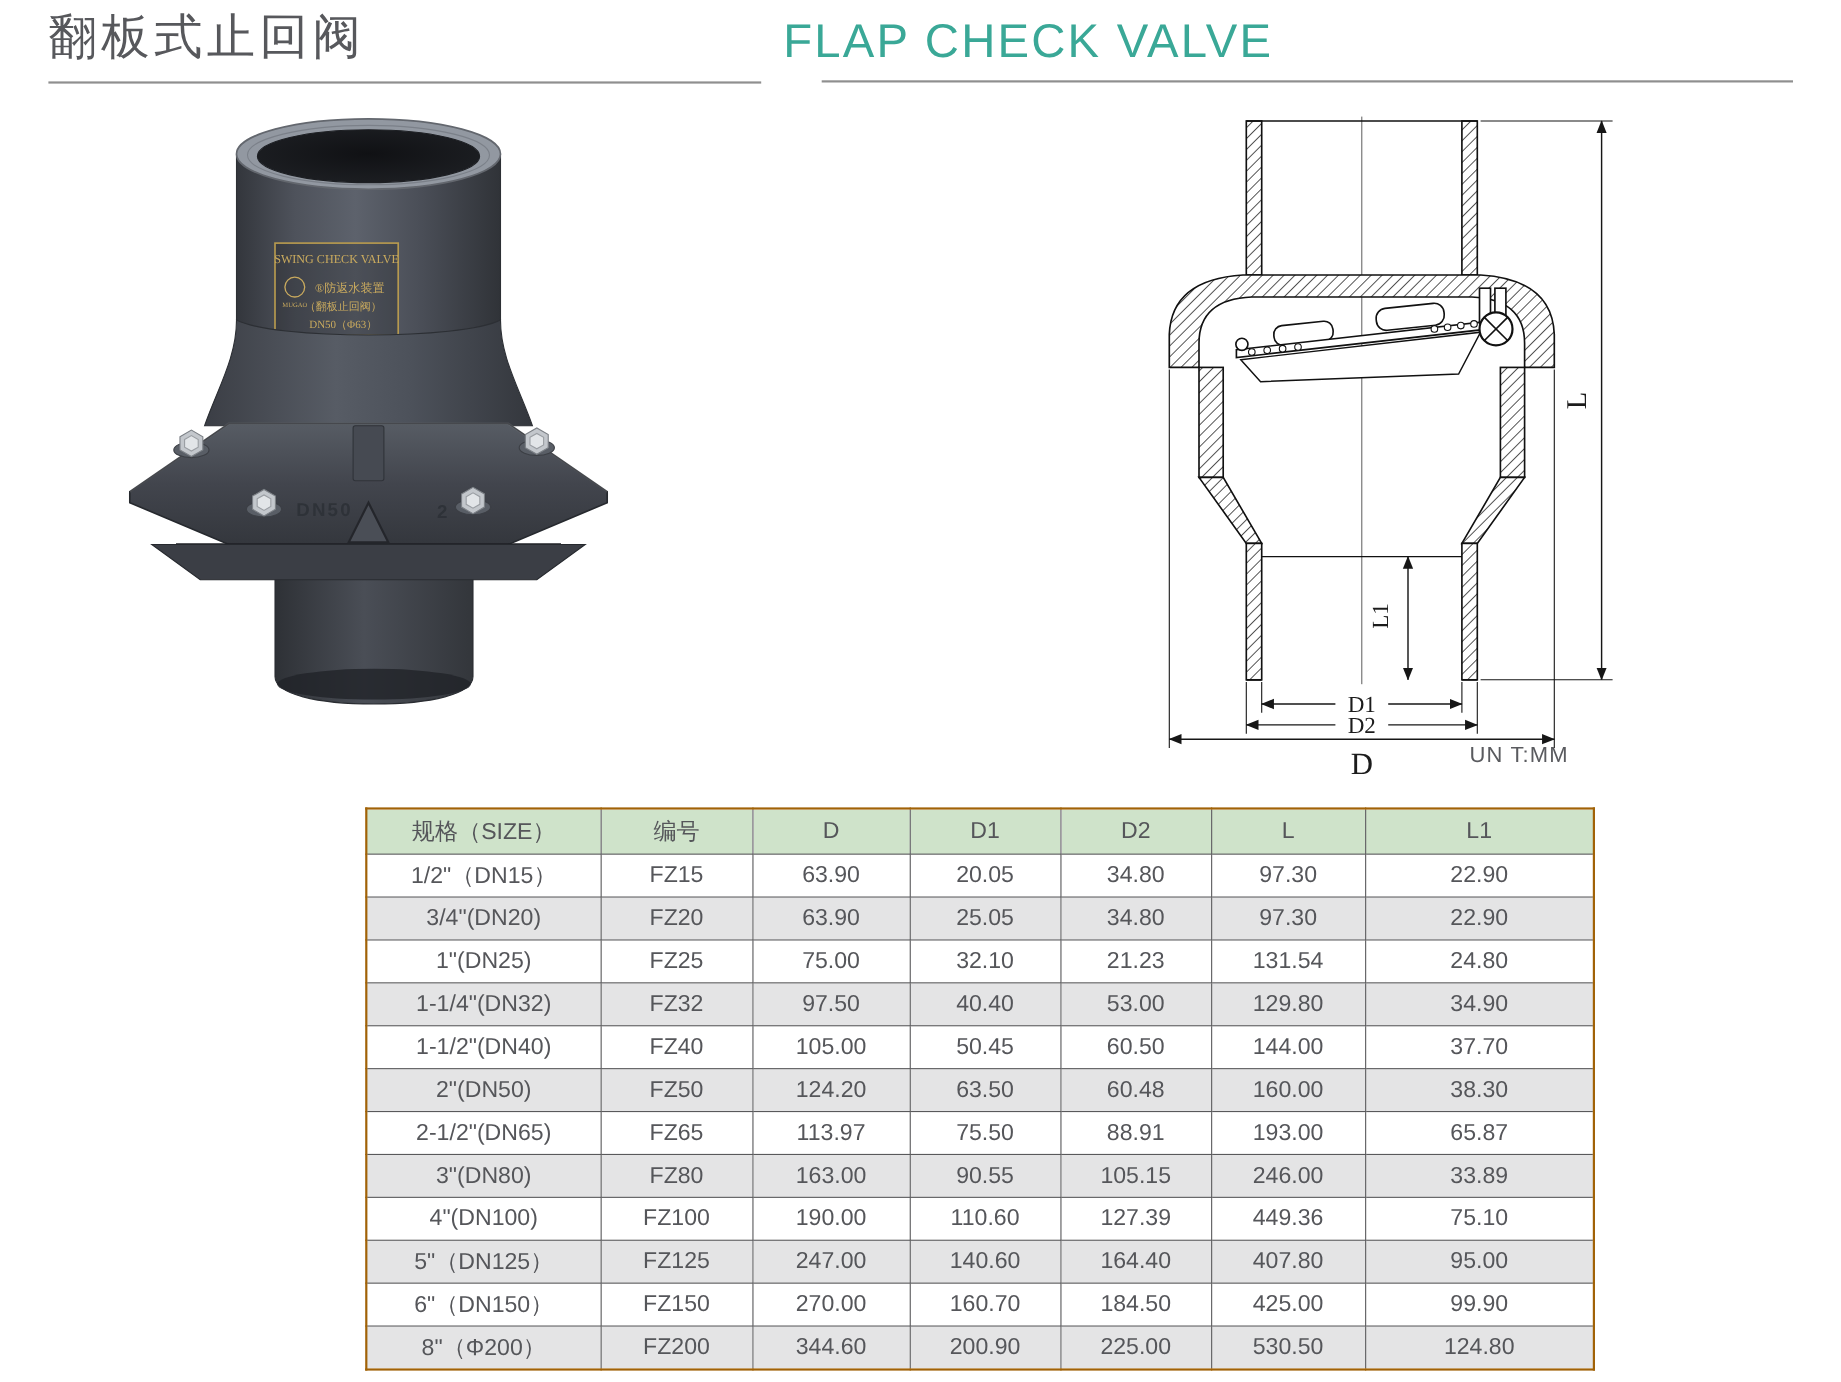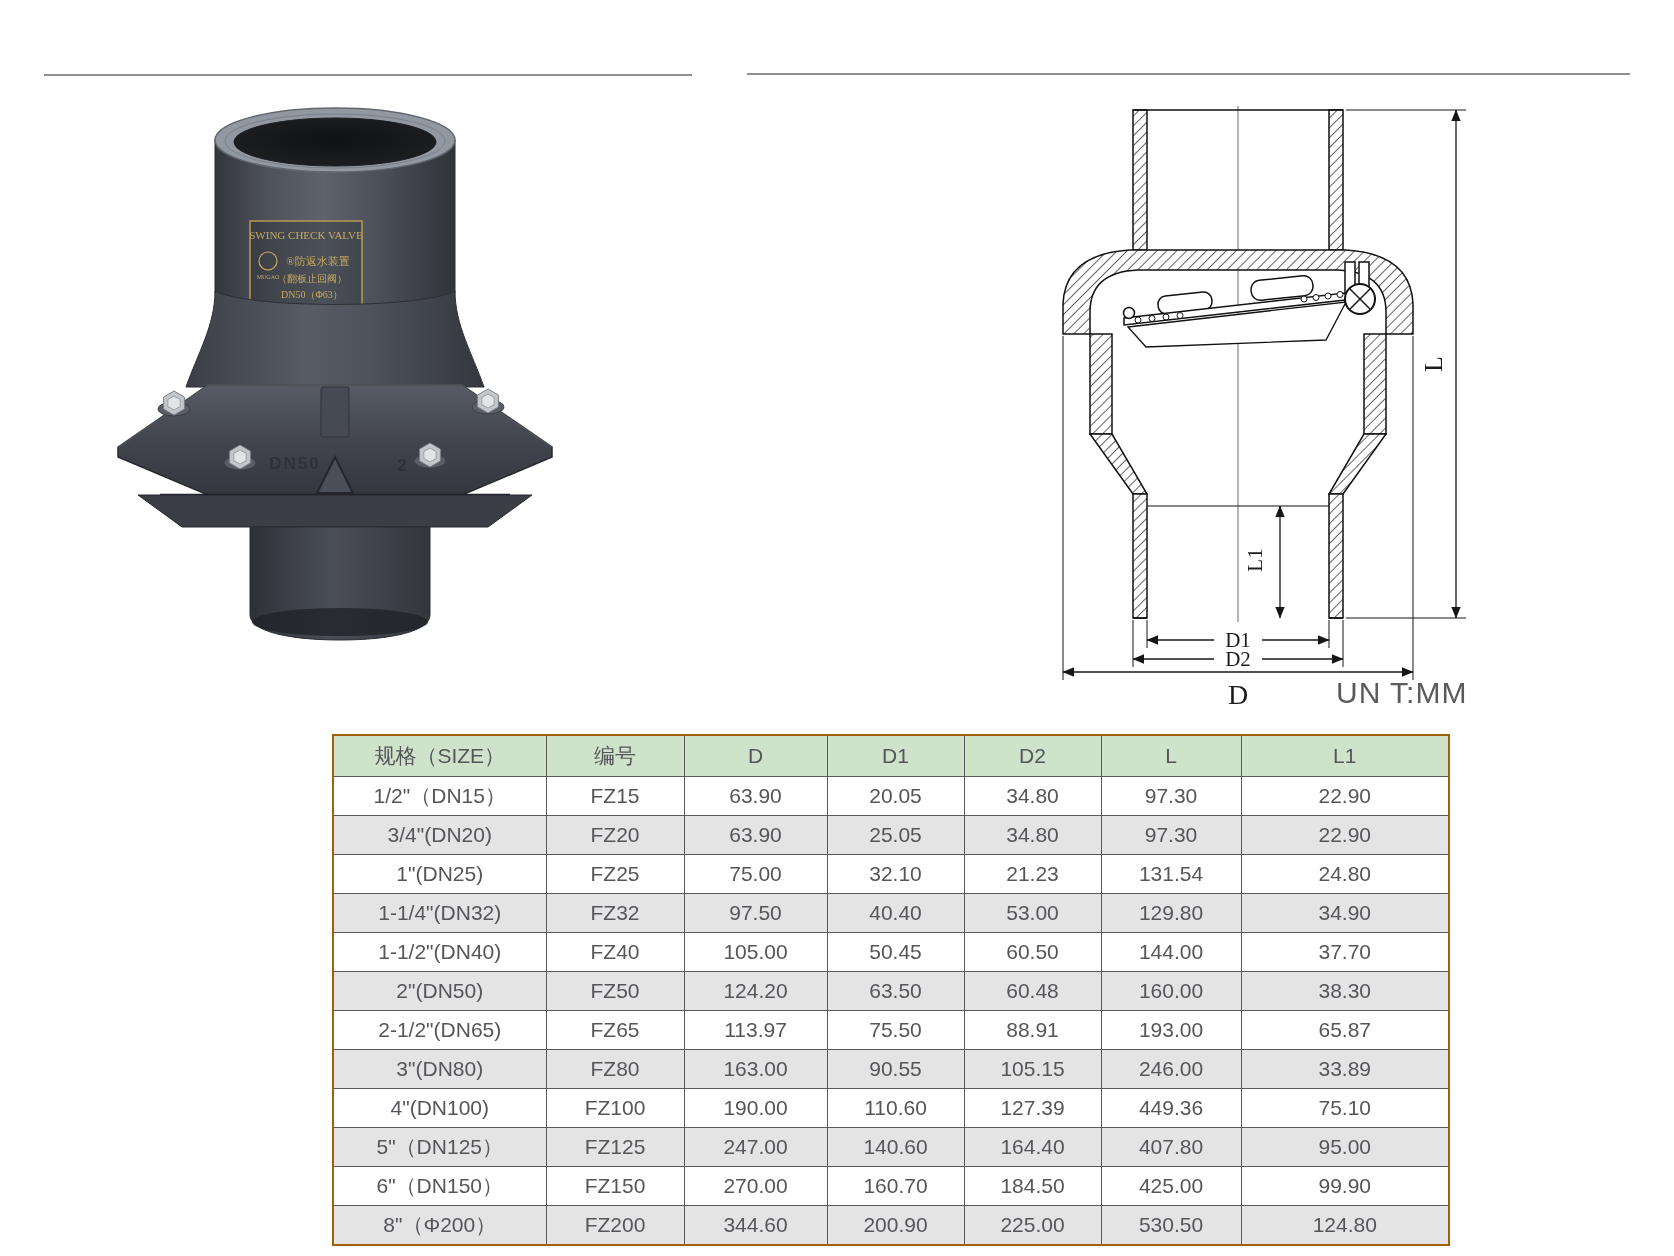--- a/index.html
+++ b/index.html
@@ -5,40 +5,42 @@
   html,body{margin:0;padding:0;background:#ffffff;}
   .page{position:relative;width:1674px;height:1256px;background:#fff;overflow:hidden;
         font-family:"Liberation Sans","DejaVu Sans",sans-serif;color:#55565a;}
   .title-zh{position:absolute;left:44px;top:4px;font-size:44px;font-weight:400;
             letter-spacing:4px;color:#57585c;}
   .rule{position:absolute;height:2px;background:#8f8f8f;}
   .rule-left{left:44px;top:74px;width:648px;}
   .rule-right{left:747px;top:73px;width:883px;}
   .title-en{position:absolute;left:712px;top:14px;font-size:43px;font-weight:400;
             letter-spacing:2px;color:#3aa897;}
-  .unit-note{position:absolute;left:1336px;top:676px;font-size:30px;color:#5a5b5f;
+  .unit-note{position:absolute;left:1336px;top:676px;font-size:20px;color:#5a5b5f;
              letter-spacing:1px;}
   .photo{position:absolute;left:90px;top:95px;width:520px;height:560px;}
   .drawing{position:absolute;left:1008px;top:102px;width:470px;height:610px;}
   .spec-table{position:absolute;left:332px;top:734px;width:1116px;border-collapse:collapse;
               table-layout:fixed;border:2px solid #a16207;}
   .spec-table th,.spec-table td{border:1px solid #59595b;text-align:center;padding:0;
               font-size:21px;font-weight:400;color:#55565a;white-space:nowrap;overflow:hidden;}
   .spec-table thead th{background:#cfe3ca;height:40px;}
   .spec-table tbody td{height:38px;background:#ffffff;}
   .spec-table tbody tr:nth-child(even) td{background:#e4e4e5;}
   svg text{font-family:"Liberation Serif","DejaVu Serif",serif;}
   svg .lbl-sans{font-family:"Liberation Sans","DejaVu Sans",sans-serif;}
 </style>
 </head>
 <body>
 
 <div class="page">
 
+  <div class="title-zh">翻板式止回阀</div>
   <div class="rule rule-left"></div>
+  <div class="title-en">FLAP CHECK VALVE</div>
   <div class="rule rule-right"></div>
 
   <svg class="photo" viewBox="0 0 520 560">
     <defs>
       <linearGradient id="cylGrad" x1="0" y1="0" x2="1" y2="0">
         <stop offset="0" stop-color="#33363c"></stop>
           <stop offset="0.22" stop-color="#4e525b"></stop>
         <stop offset="0.45" stop-color="#5d626c"></stop>
           <stop offset="0.7" stop-color="#4a4e57"></stop>
         <stop offset="1" stop-color="#303338"></stop>

